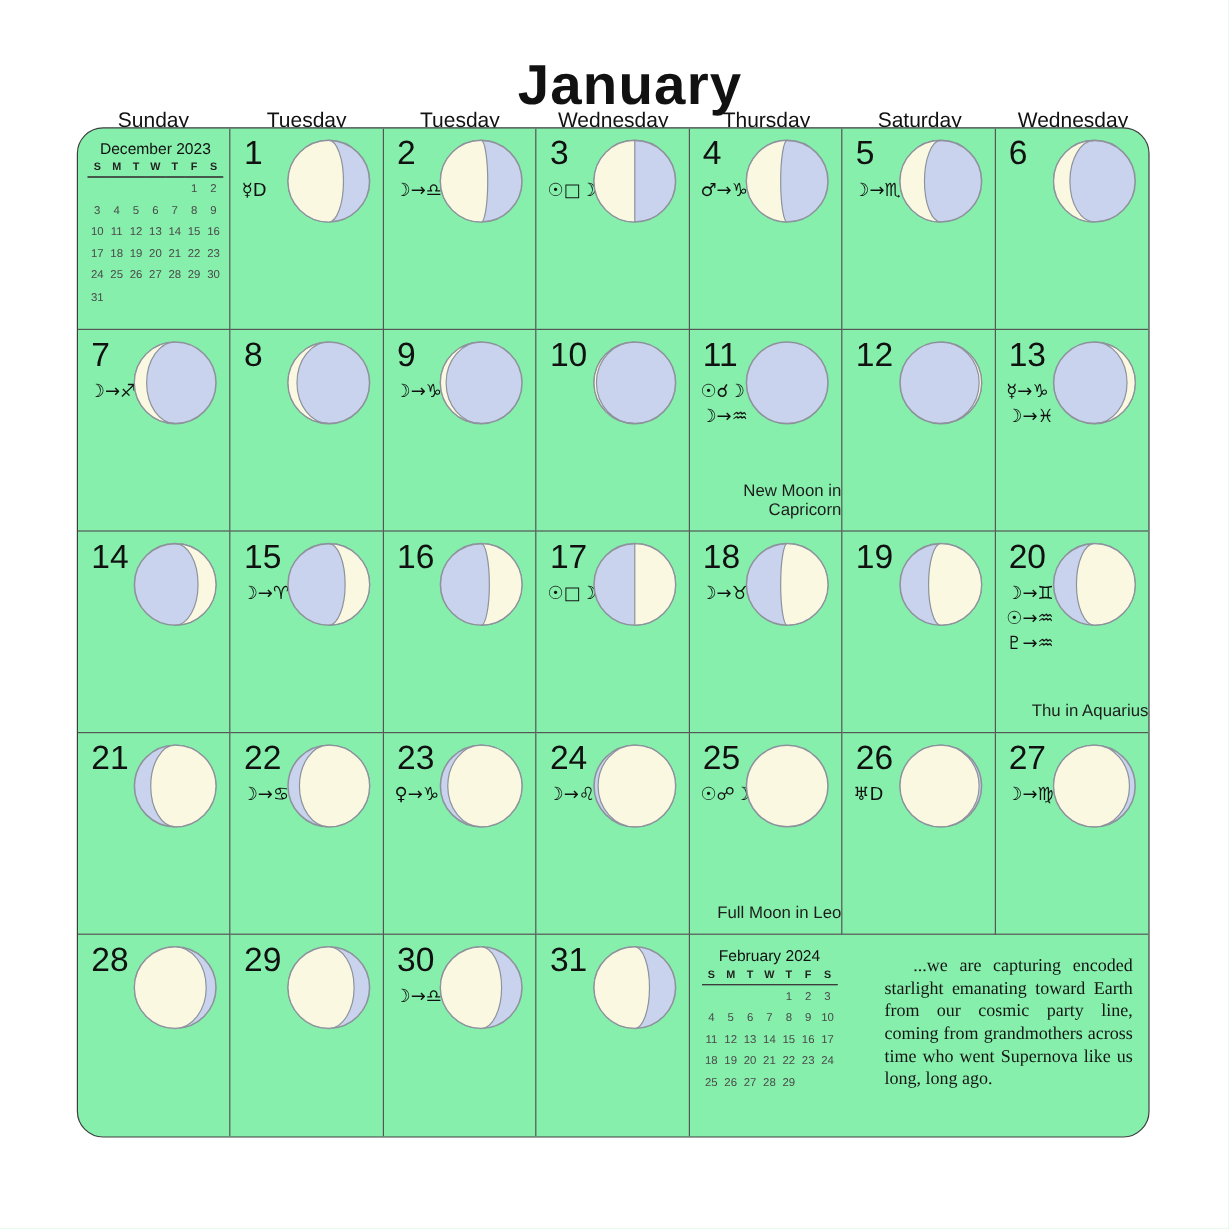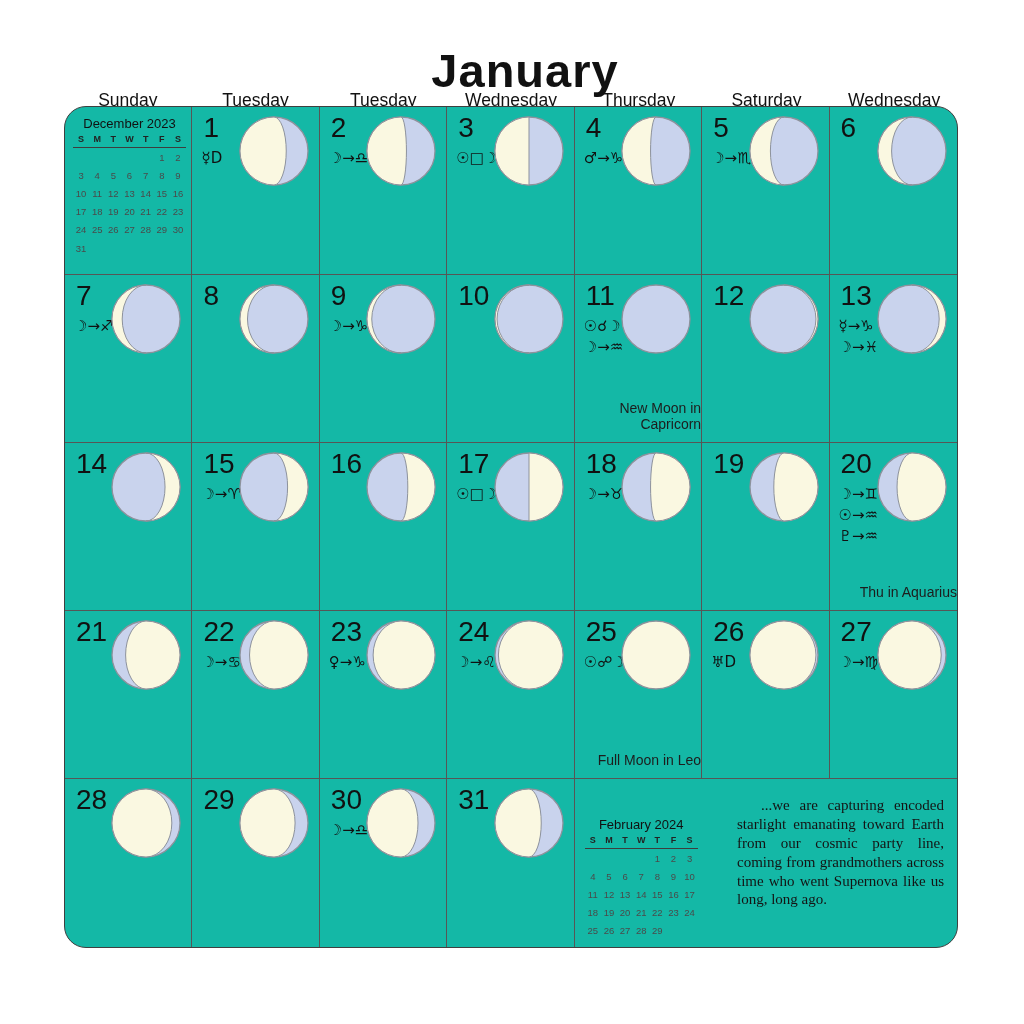--- a/index.html
+++ b/index.html
@@ -14,21 +14,21 @@
   }
   .weekdays{
     position:absolute;top:90px;left:64px;width:894px;
     display:grid;grid-template-columns:repeat(7,1fr);
   }
   .weekdays .wd{text-align:center;font-size:17.5px;font-weight:500;}
   .grid{
     position:absolute;top:106px;left:64px;width:894px;height:842px;
     display:grid;grid-template-columns:repeat(7,1fr);grid-template-rows:repeat(5,1fr);
     border:1.5px solid #3f3f3f;border-radius:22px;overflow:hidden;
-    box-sizing:border-box;background:#14b8a6;
+    box-sizing:border-box;background:#86efac;
   }
   .cell{position:relative;border-right:1px solid #565656;border-bottom:1px solid #565656;}
   .cell.lc{border-right:none;}
   .cell.lr{border-bottom:none;}
   .cell.span3{grid-column:span 3;}
   .daynum{position:absolute;top:7px;left:11px;font-size:28px;line-height:1;font-weight:500;}
   .syms{
     position:absolute;top:41px;left:9px;font-size:15px;line-height:21px;
     white-space:nowrap;font-family:"DejaVu Sans",sans-serif;
   }
@@ -419,21 +419,21 @@
       </svg>
     </div>
     <div class="cell lr">
       <div class="daynum">31</div>
       <svg width="72" height="72" viewBox="0 0 72 72" class="moon">
         <circle cx="36" cy="36" r="34" fill="#C9D3ED" stroke="#8D929C" stroke-width="1.3"></circle>
         <path d="M 36 2 A 34 34 0 0 0 36 70 A 12.240000000000004 34 0 0 0 36 2 Z" fill="#FAF8E1" stroke="#8D929C" stroke-width="1"></path>
       </svg>
     </div>
     <div class="cell lr span3 lc">
-      <div class="minical" style="left: 10px; top: 10px; margin-top: 28px;">
+      <div class="minical" style="left: 10px; top: 10px;">
         <div class="mc-title">February 2024</div>
         <table>
           <thead>
             <tr>
               <th>S</th>
               <th>M</th>
               <th>T</th>
               <th>W</th>
               <th>T</th>
               <th>F</th>

